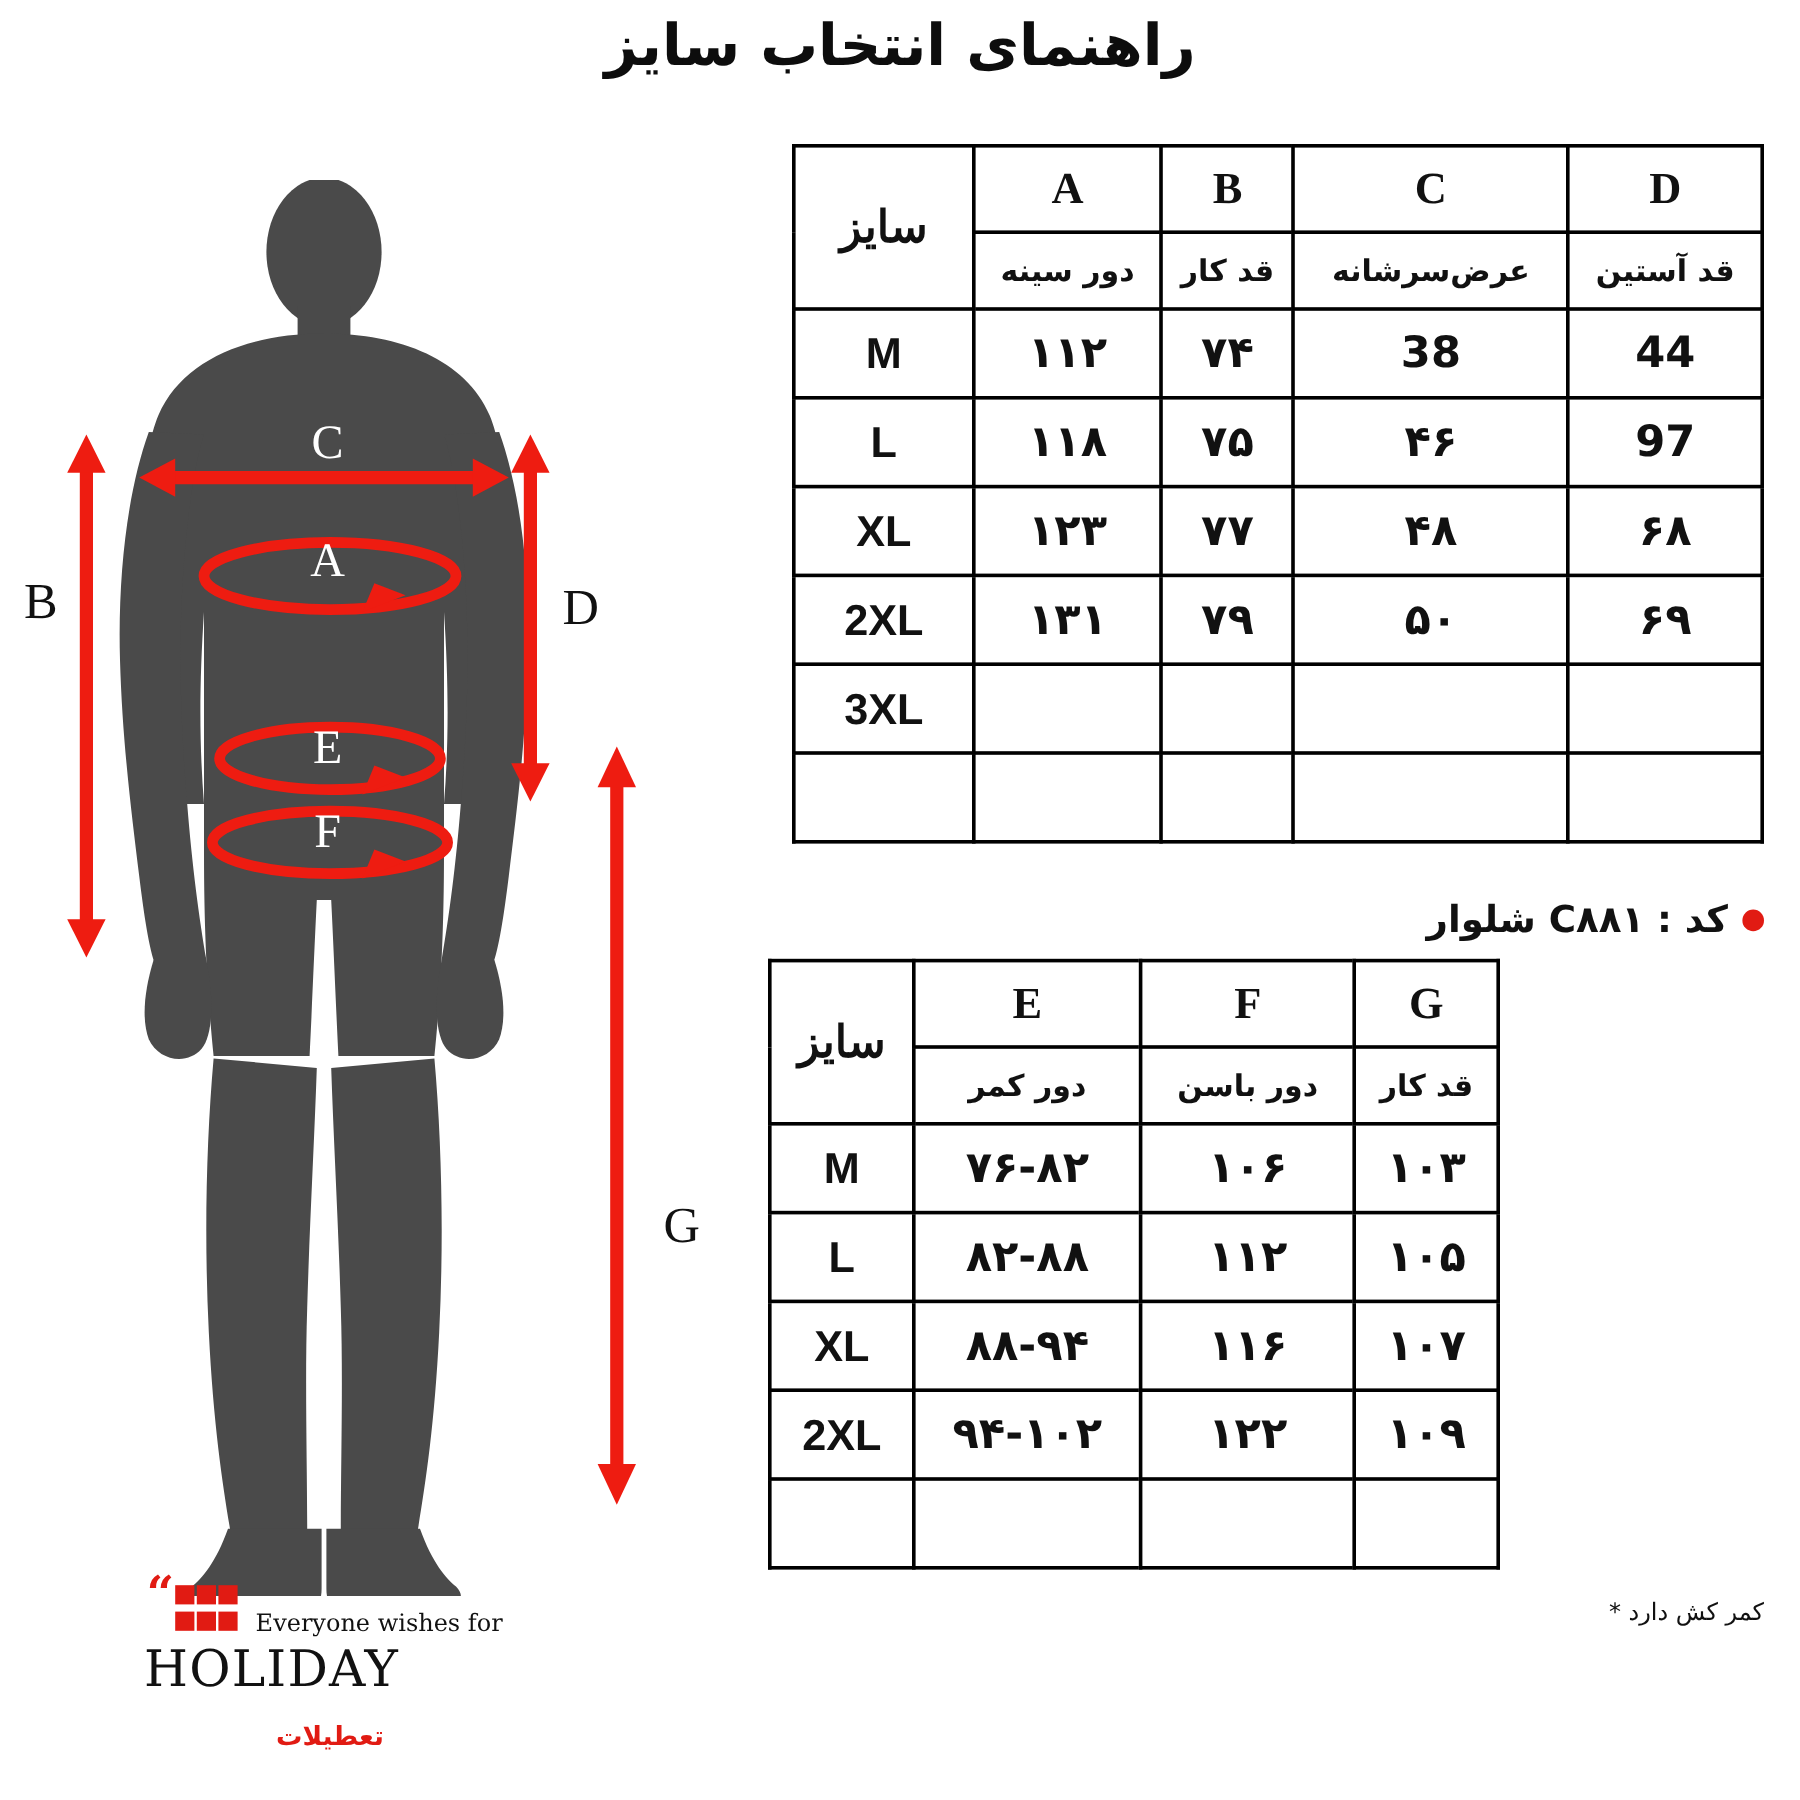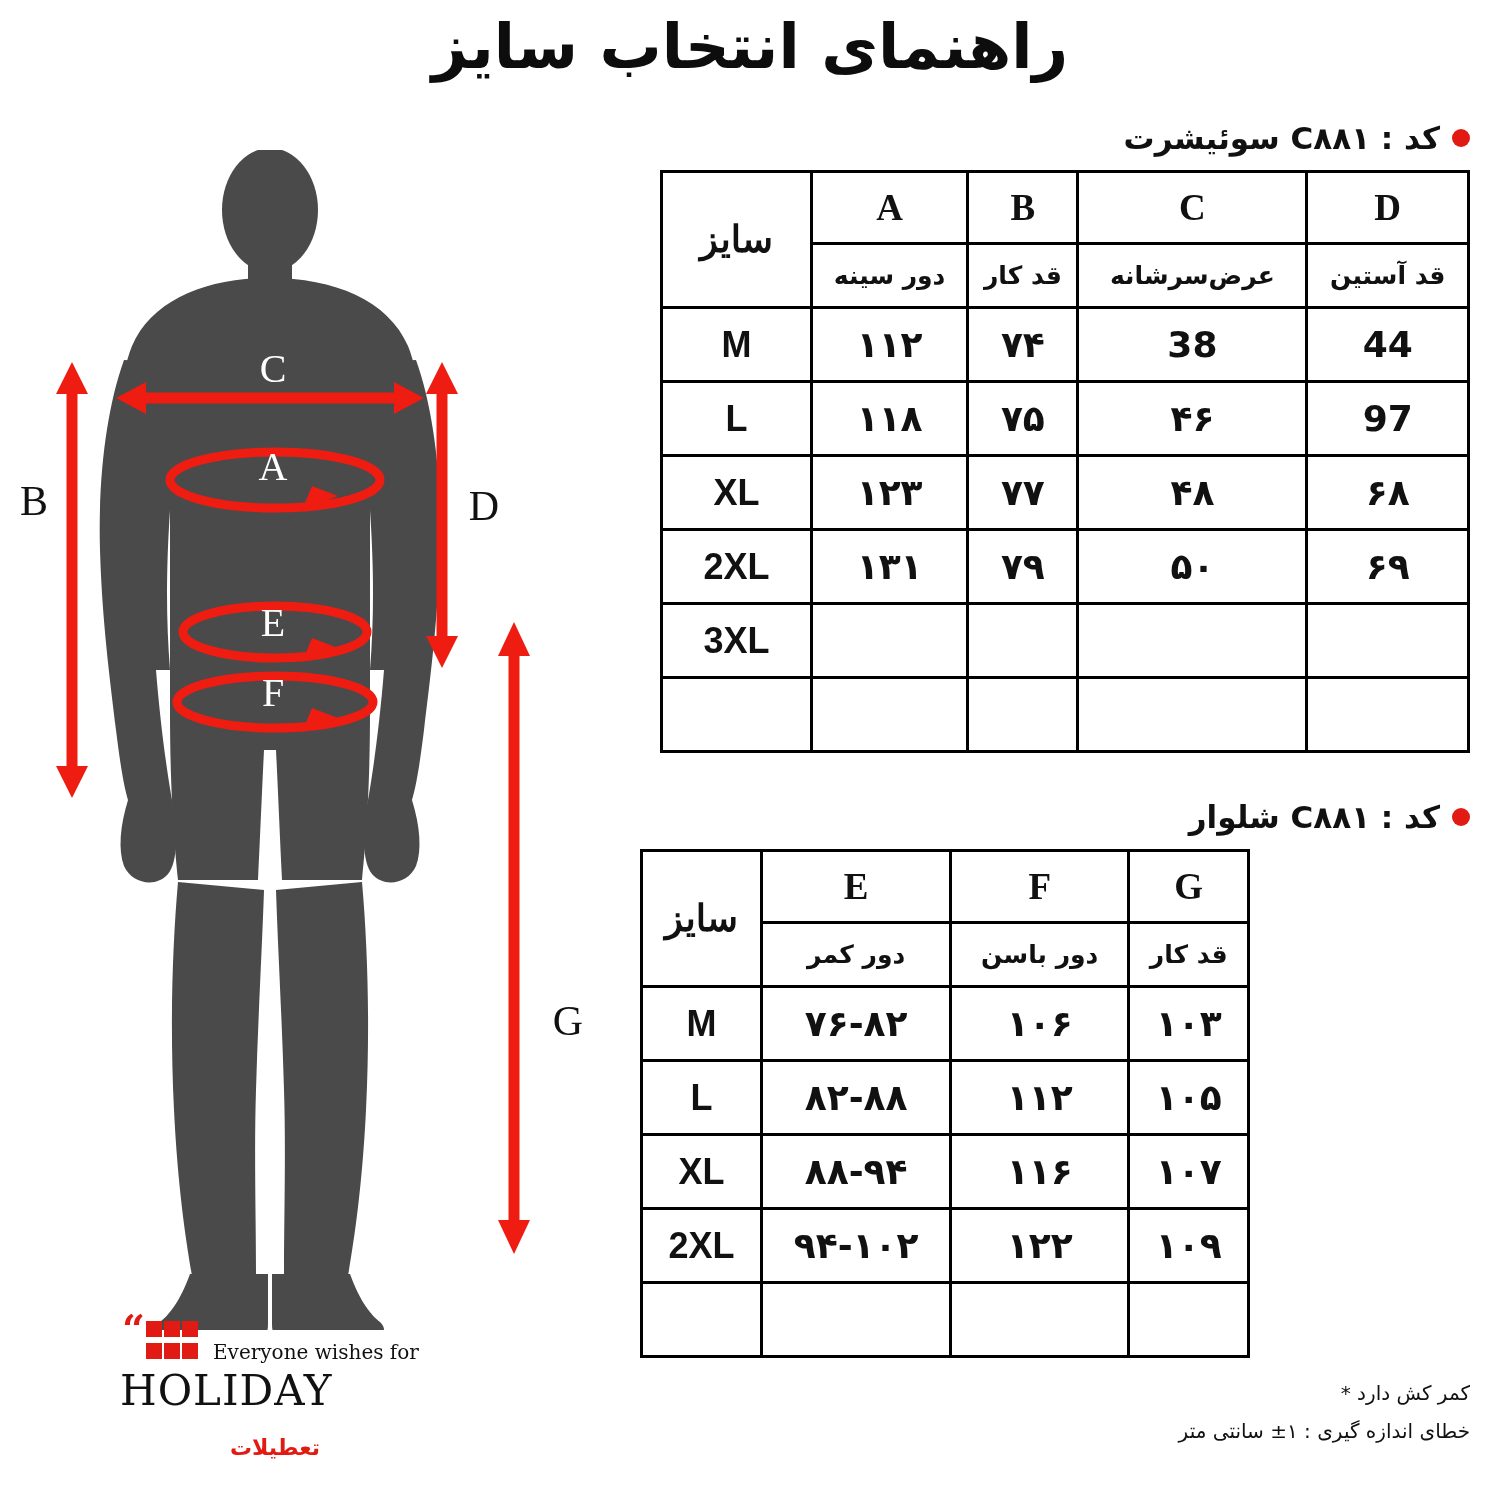--- a/index.html
+++ b/index.html
@@ -9,21 +9,21 @@
     background:#ffffff;
     font-family:"DejaVu Sans", sans-serif;
     position:relative;
     overflow:hidden;
     color:#111;
   }
   .page-title {
     position:absolute;
     top:10px; left:0; right:0;
     text-align:center;
-    font-size:62px;
+    font-size:48px;
     font-weight:bold;
     color:#0d0d0d;
     letter-spacing:0px;
   }
   
   .figure-col {
     position:absolute;
     left:20px; top:150px;
     width:600px; height:1150px;
   }
@@ -225,24 +225,20 @@
       </span>
     </div>
     <span class="brand-tag">Everyone wishes for</span>
   </div>
   <div class="brand-name">HOLIDAY</div>
   <div class="brand-fa">تعطیلات</div>
 </div>
 
 <div class="tables-col">
 
-  <div class="table-head">
-    <span class="bullet"></span>
-    <span>کد : C۸۸۱ سوئیشرت</span>
-  </div>
   <table class="t1">
     <tbody>
         <tr class="letter-row">
       <td>D</td>
       <td>C</td>
       <td>B</td>
       <td>A</td>
       <td class="size-col size-head" rowspan="2">سایز</td>
     </tr>
     <tr class="label-row">
@@ -343,15 +339,14 @@
       <td></td>
       <td></td>
       <td></td>
       <td class="size-cell"></td>
     </tr>
   </tbody>
     </table>
 
   <div class="notes">
     <div>کمر کش دارد *</div>
-    <div>خطای اندازه گیری : ۱± سانتی متر</div>
   </div>
 </div>
 
 </body></html>

